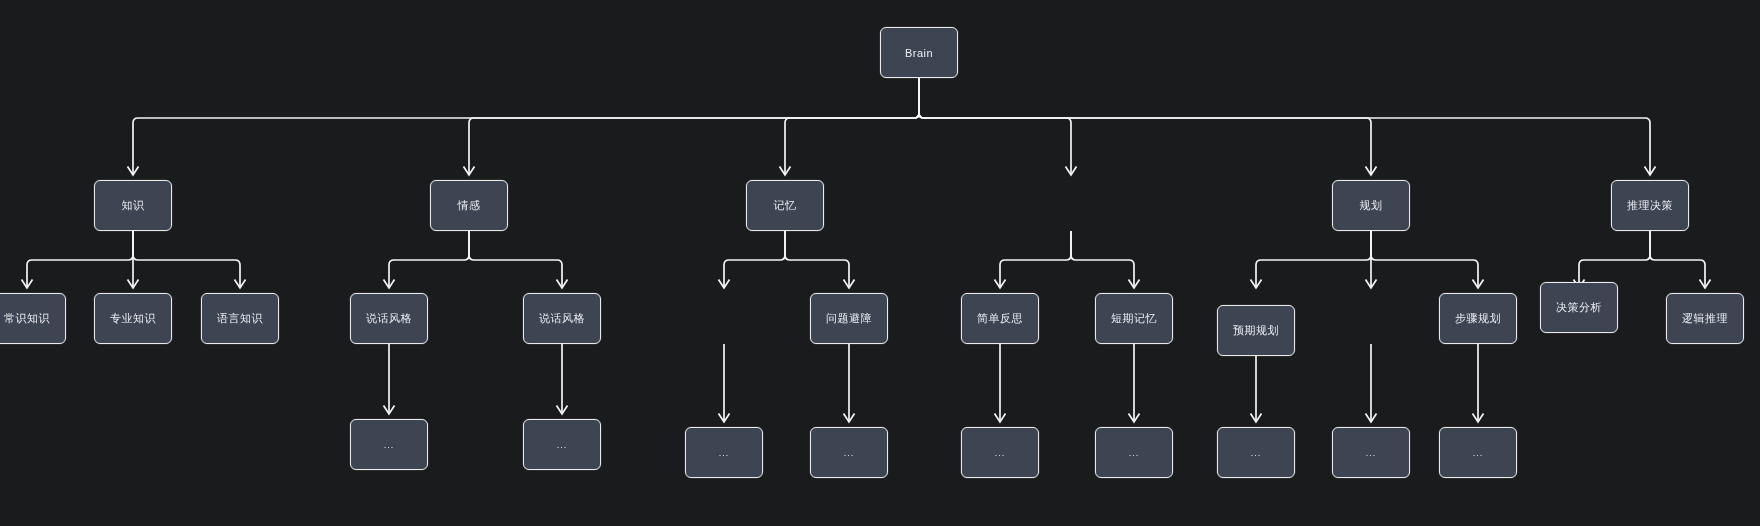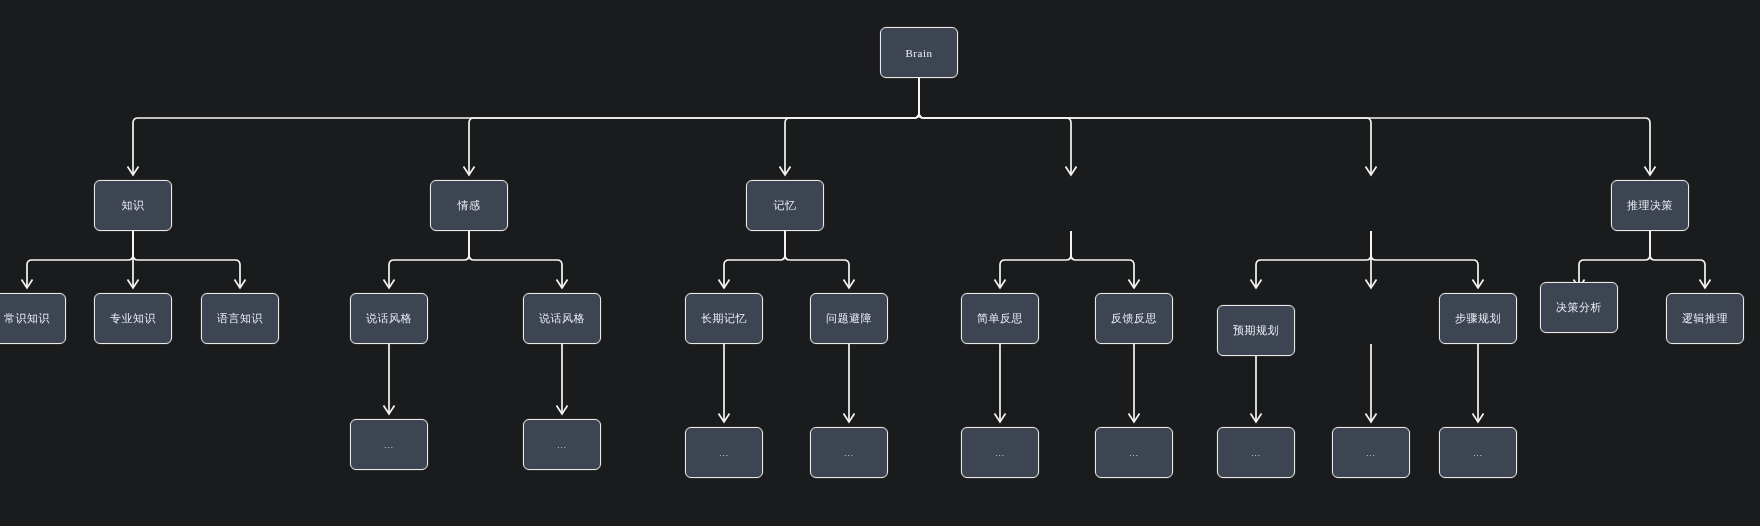--- a/index.html
+++ b/index.html
@@ -2,21 +2,21 @@
 <html><head>
 <meta charset="utf-8">
 <style>
   html, body { margin: 0; padding: 0; background: #101112; }
   #canvas {
     position: relative;
     width: 1760px;
     height: 526px;
     background: #1a1b1c;
     overflow: hidden;
-    font-family: Liberation Serif, serif;
+    font-family: Liberation Sans, sans-serif;
   }
   #edges {
     position: absolute;
     left: 0; top: 0;
     width: 1760px; height: 526px;
   }
   path.edge {
     fill: none;
     stroke: #f5f5f5;
     stroke-width: 1.7px;
@@ -88,31 +88,31 @@
     <path class="edge" marker-end="url(#arrow)" d="M1256,344 V422"></path>
     <path class="edge" marker-end="url(#arrow)" d="M1371,344 V422"></path>
     <path class="edge" marker-end="url(#arrow)" d="M1478,344 V422"></path>
   </svg>
 
   <div class="node" style="left:880px;top:27px">Brain</div>
 
   <div class="node" style="left:94px;top:180px">知识</div>
   <div class="node" style="left:746px;top:180px">记忆</div>
   <div class="node" style="left:430px;top:180px">情感</div>
+  <div class="node" style="left:1332px;top:180px">规划</div>
   <div class="node" style="left:1611px;top:180px">推理决策</div>
 
   <div class="node" style="left:-12px;top:293px">常识知识</div>
   <div class="node" style="left:94px;top:293px">专业知识</div>
   <div class="node" style="left:201px;top:293px">语言知识</div>
   <div class="node" style="left:350px;top:293px">说话风格</div>
   <div class="node" style="left:523px;top:293px">说话风格</div>
-  <div class="node" style="left:685px;top:293px">长期记忆</div>
   <div class="node" style="left:810px;top:293px">问题避障</div>
   <div class="node" style="left:961px;top:293px">简单反思</div>
-  <div class="node" style="left:1095px;top:293px">反馈反思</div>
+  <div class="node" style="left:1095px;top:293px">短期记忆</div>
   <div class="node" style="left:1217px;top:305px">预期规划</div>
   <div class="node" style="left:1439px;top:293px">步骤规划</div>
   <div class="node" style="left:1540px;top:282px">决策分析</div>
   <div class="node" style="left:1666px;top:293px">逻辑推理</div>
 
   <div class="node ellipsis" style="left:350px;top:419px">...</div>
   <div class="node ellipsis" style="left:523px;top:419px">...</div>
   <div class="node ellipsis" style="left:685px;top:427px">...</div>
   <div class="node ellipsis" style="left:810px;top:427px">...</div>
   <div class="node ellipsis" style="left:961px;top:427px">...</div>

